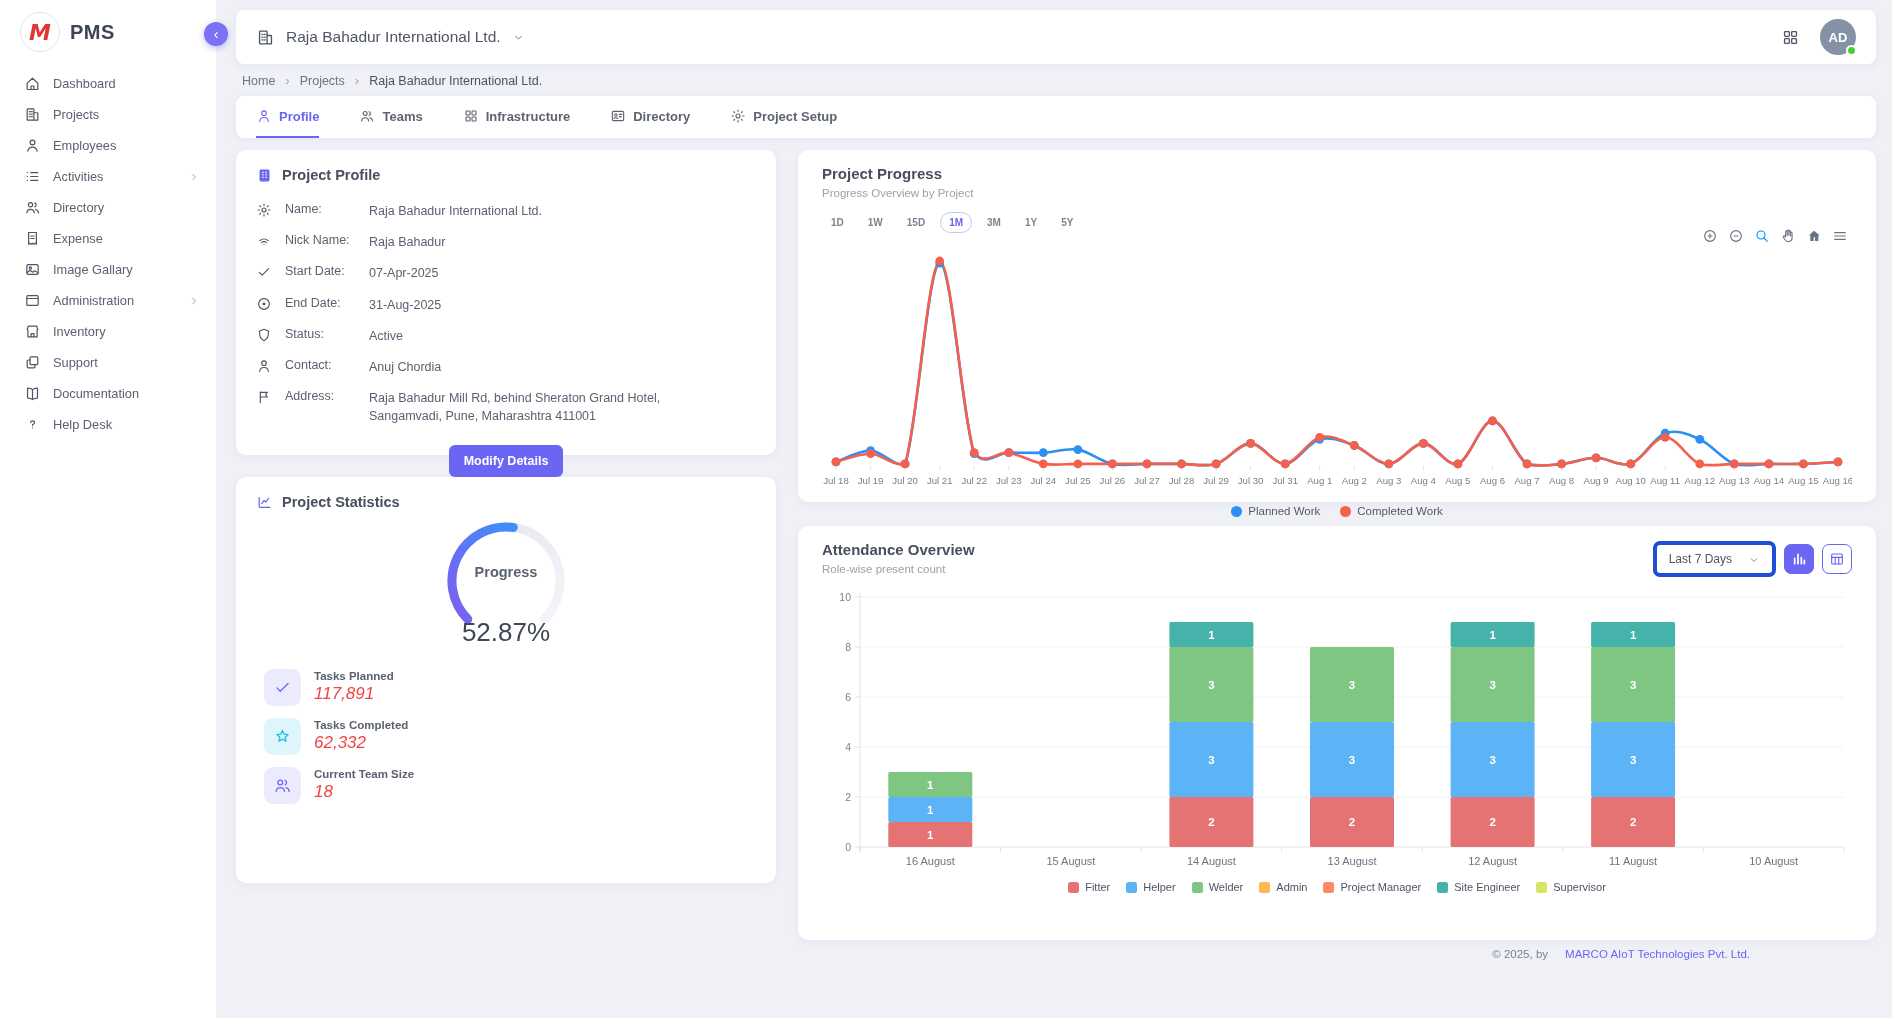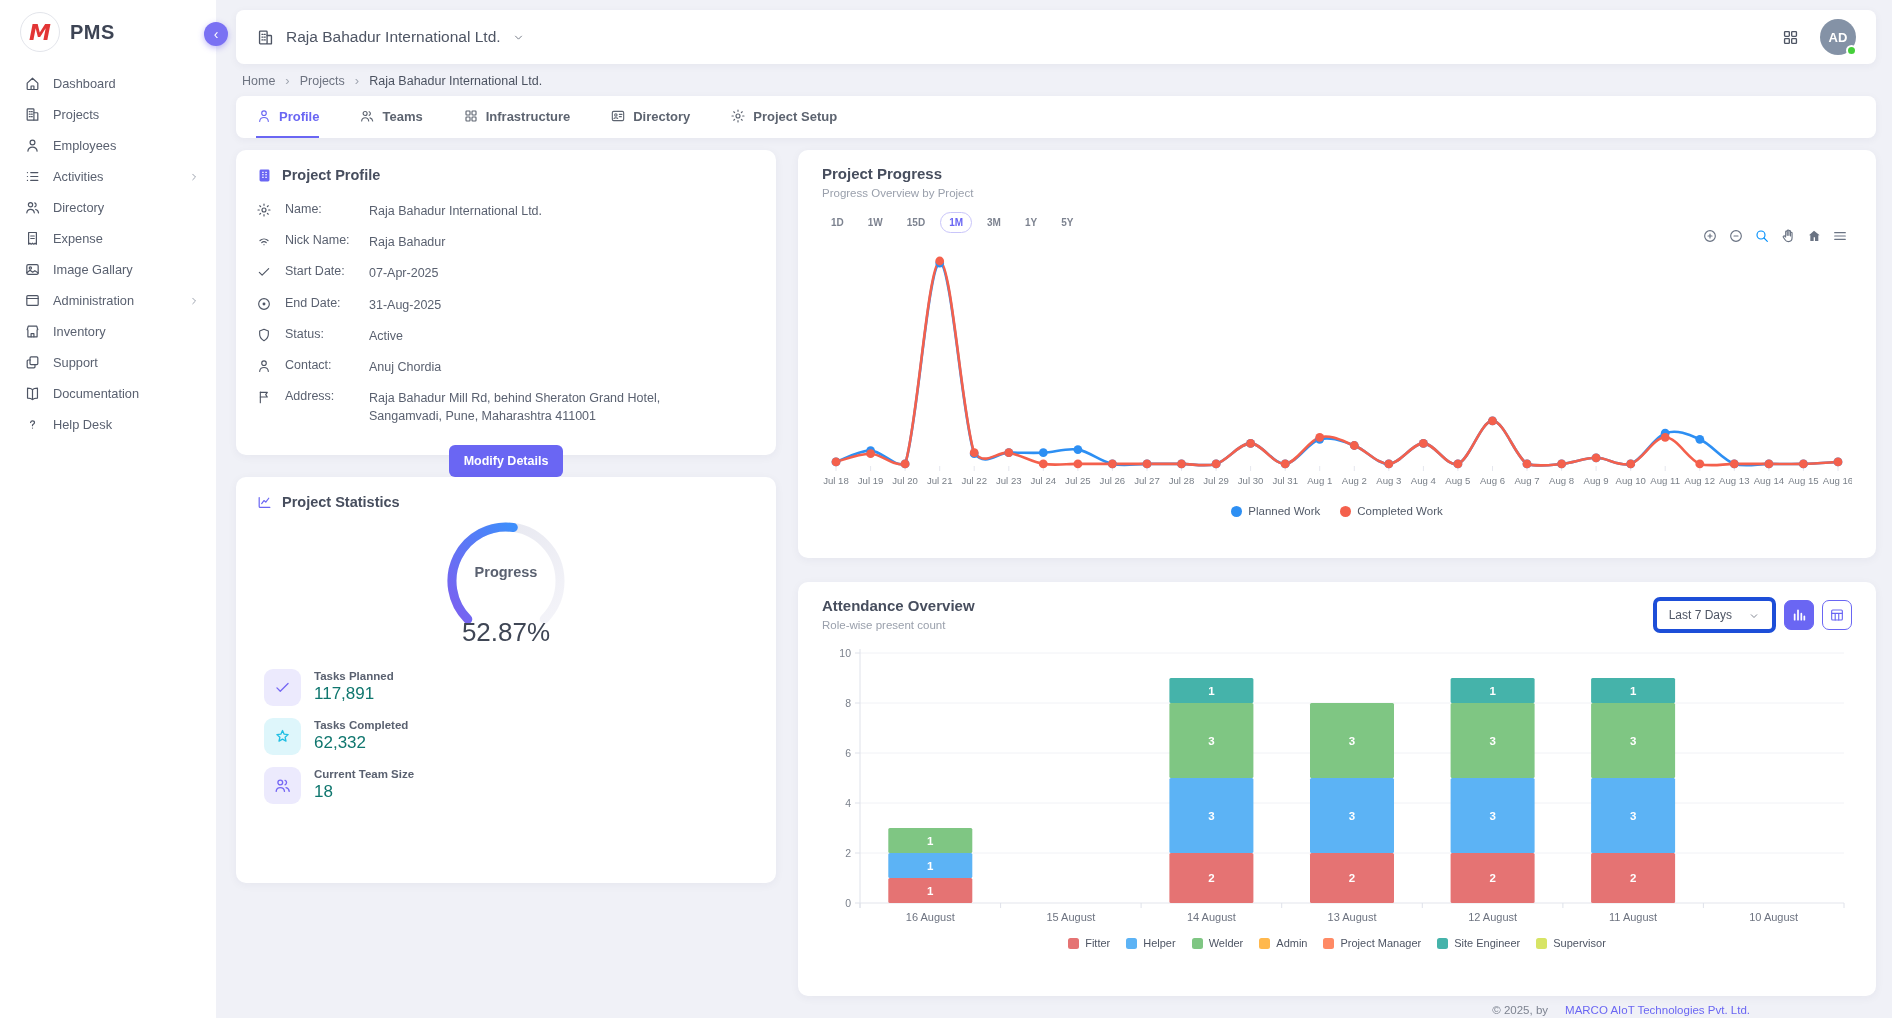--- a/index.html
+++ b/index.html
@@ -73,24 +73,24 @@
 
   
   .stats-card { padding:16px 20px; height:406px; }
   .gauge-wrap { display:flex; justify-content:center; margin-top:4px; }
   .stat-row { display:flex; align-items:center; gap:13px; margin:12px 0; padding-left:8px; }
   .stat-ic { width:37px; height:37px; border-radius:9px; display:flex; align-items:center; justify-content:center; }
   .stat-ic.purple { background:#eceafd; color:#7668f4; }
   .stat-ic.cyan { background:#def6fb; color:#21bfe4; }
   .stat-ic .icn { width:19px; height:19px; }
   .stat-label { font-size:11.5px; font-weight:bold; color:#5a6170; }
-  .stat-value { font-size:17px; color:#0f766e; margin-top:2px; }
+  .stat-value { font-size:17px; color:#ef4444; margin-top:2px;font-style:italic; }
 
   
-  .progress-card { padding:15px 24px 10px; height:408px; position:relative; }
+  .progress-card { padding:15px 24px 10px; height:352px; position:relative; }
   .ranges { display:flex; gap:6px; margin-top:13px; }
   .range { background:none; border:1px solid transparent; font-size:10px; font-weight:bold; color:#7d8390;
     padding:4px 8px; border-radius:11px; cursor:pointer; font-family:"Liberation Sans", sans-serif; }
   .range.active { color:#6a66f3; border-color:#c9c5fa; }
   .chart-toolbar { position:absolute; right:28px; top:78px; display:flex; gap:10px; align-items:center; }
   .chart-toolbar .tbtn { background:none; border:none; padding:0; cursor:pointer; color:#6a7383; display:flex; }
   .chart-toolbar .icn { width:16px; height:16px; }
   .chart-toolbar .tbtn.active { color:#008ffb; }
   .chart-legend { display:flex; justify-content:center; gap:20px; font-size:11.5px; color:#525a68;
     align-items:center; margin-top:2px; }

